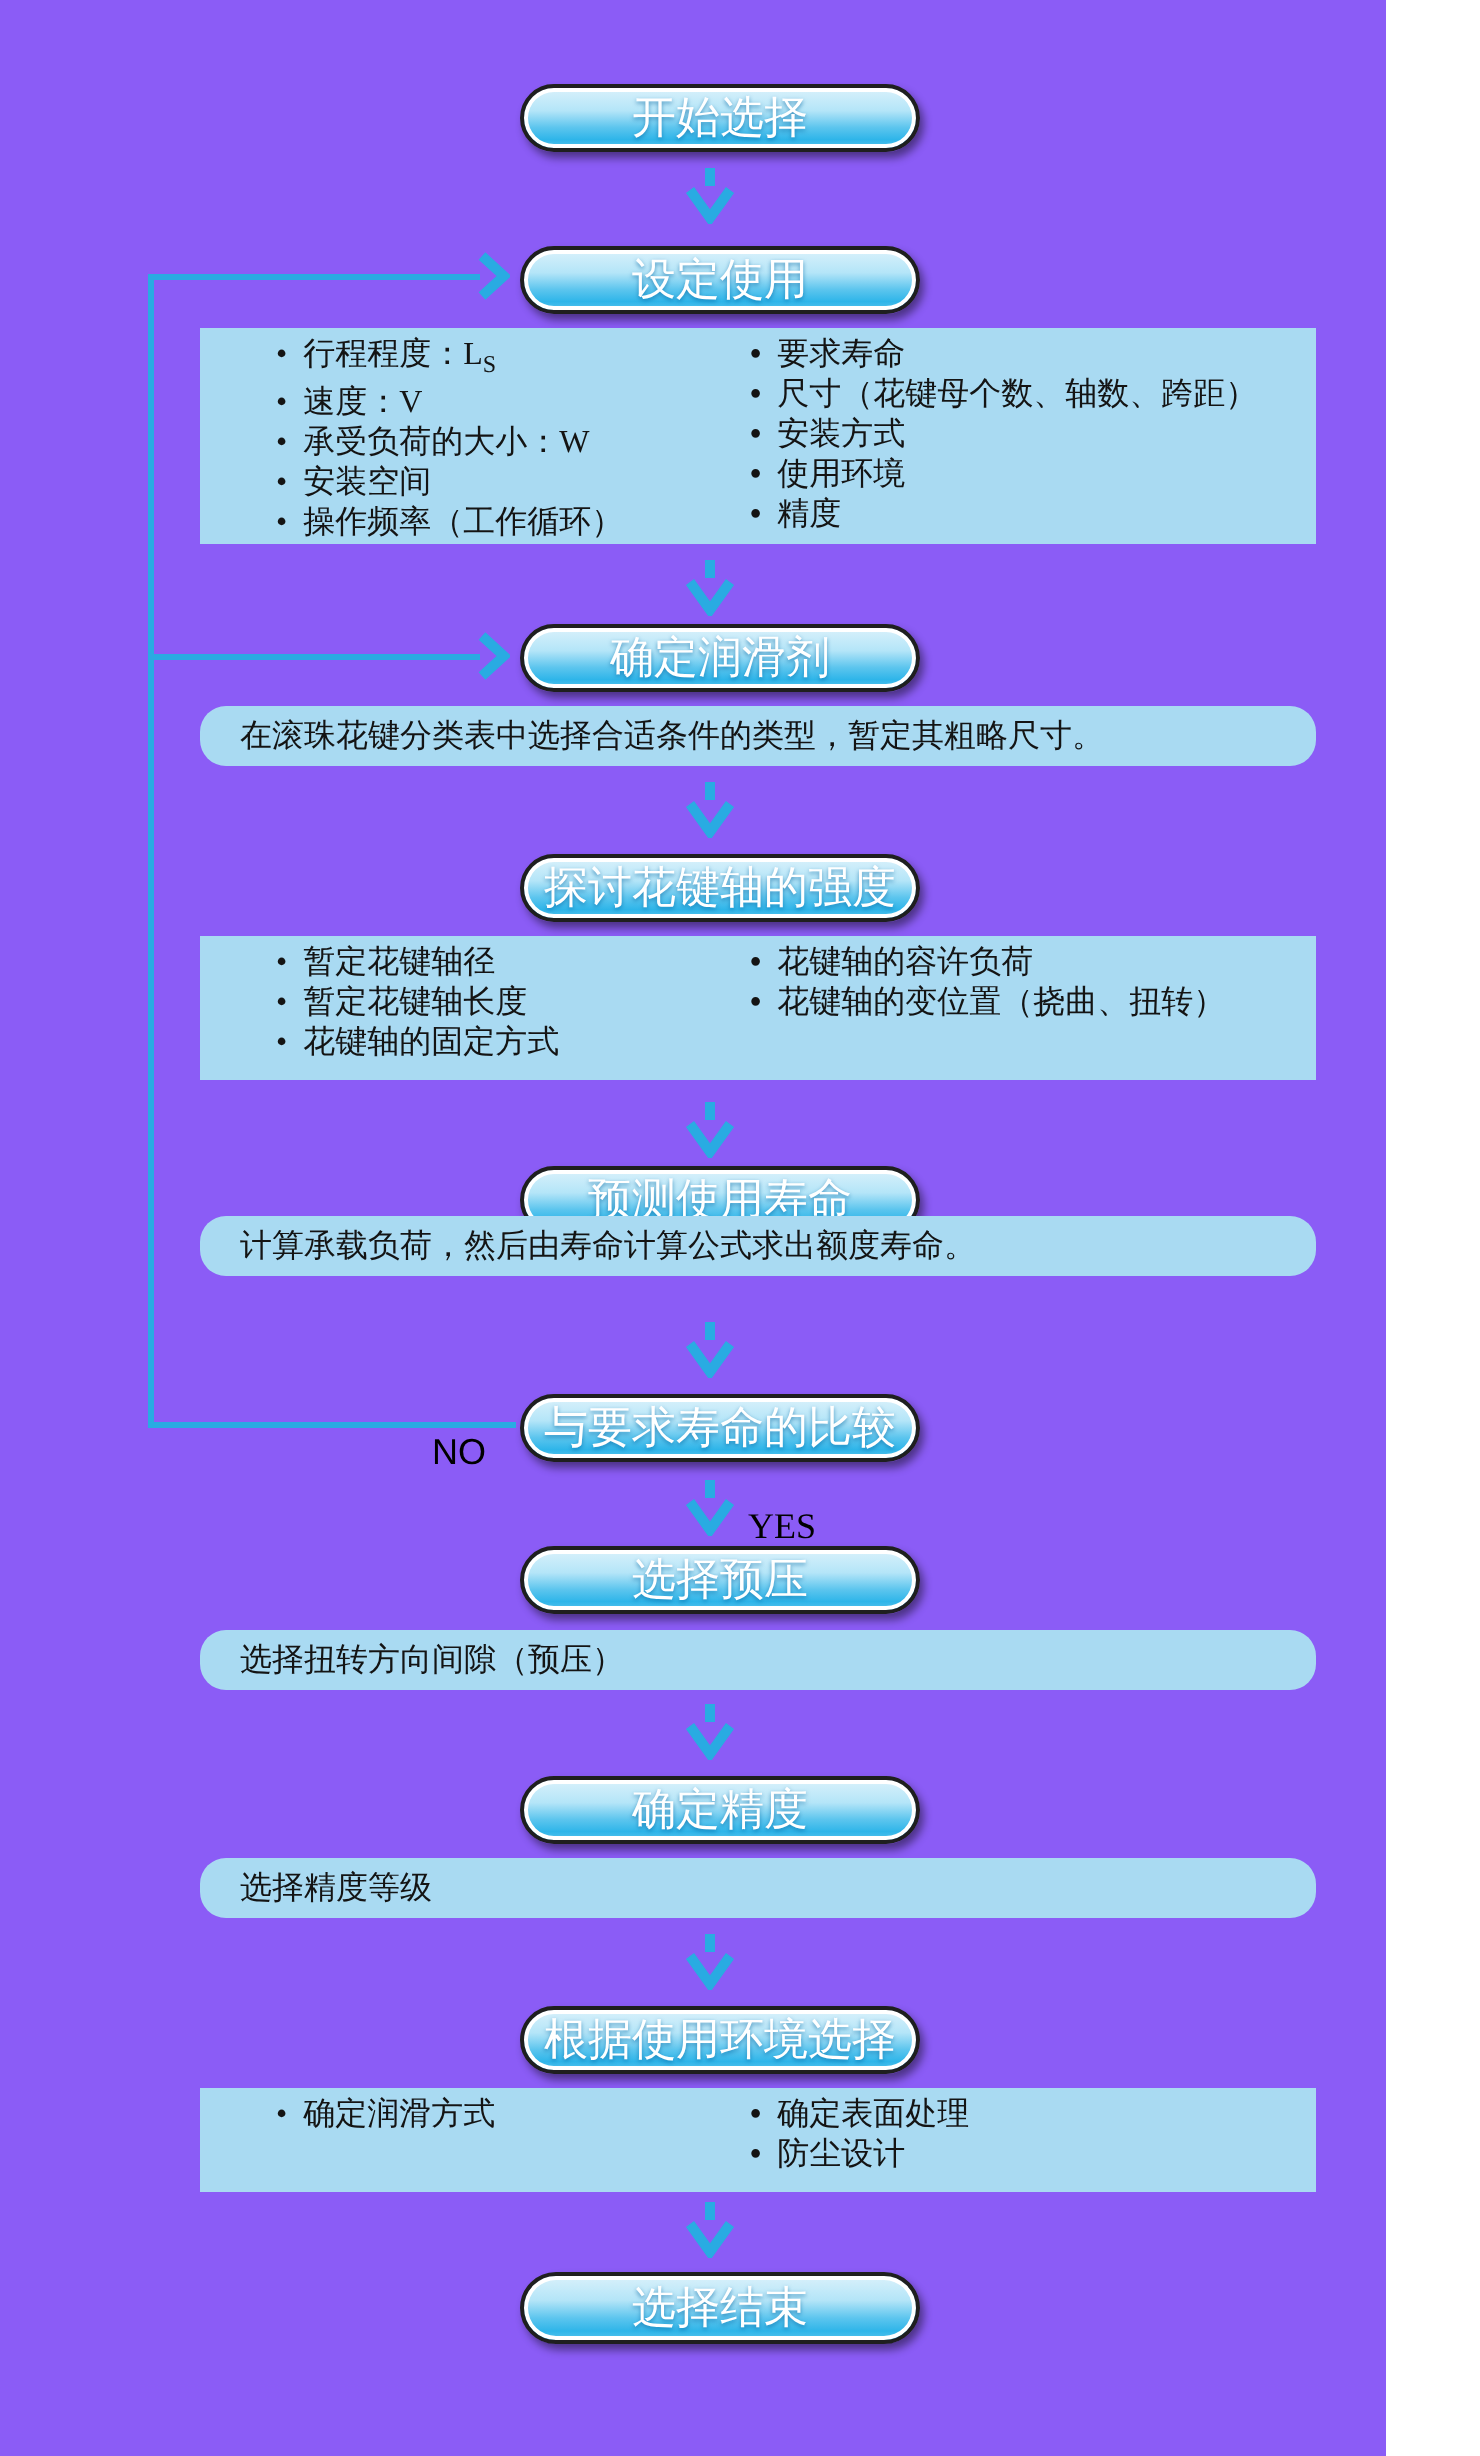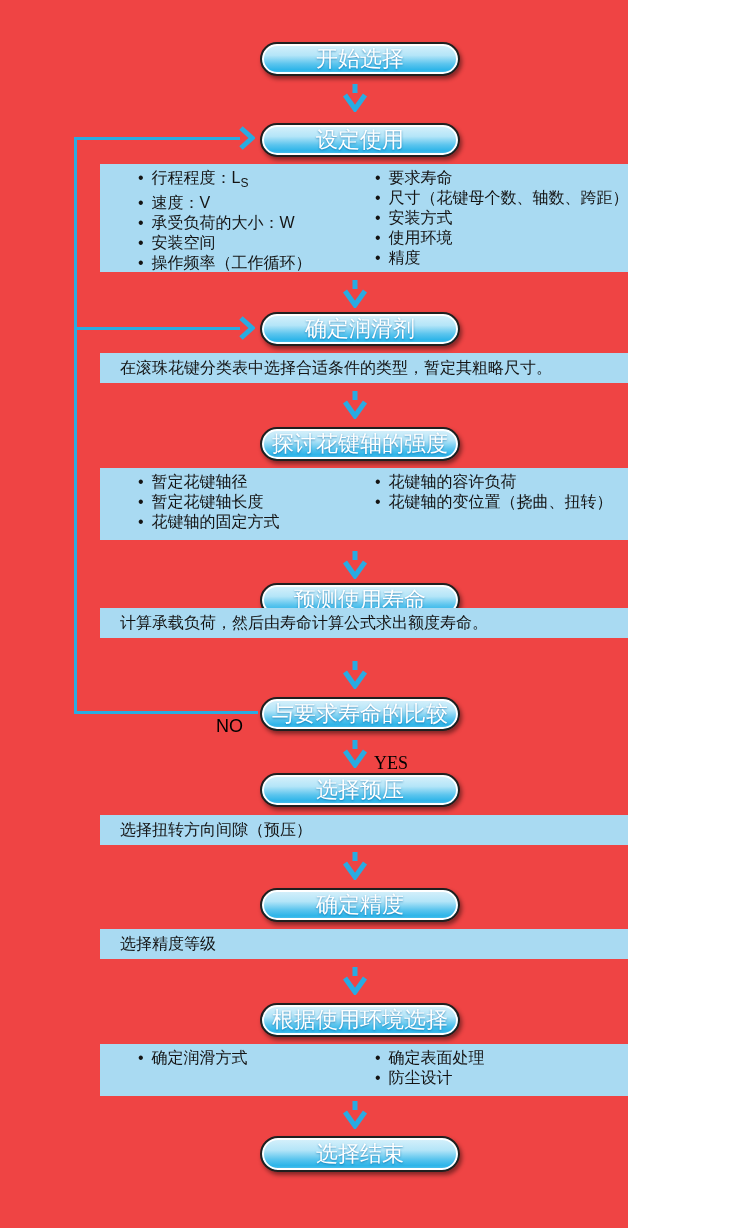--- a/index.html
+++ b/index.html
@@ -1,35 +1,35 @@
 <!DOCTYPE html>
 <html><head>
 <meta charset="utf-8">
 <style>
   html,body{margin:0;padding:0;background:#fff;}
-  .stage{position:relative;width:628px;height:1228px;background:#ef4444;
+  .stage{position:relative;width:693px;height:1228px;background:#8b5cf6;
          font-family:"Liberation Sans",sans-serif;overflow:hidden;}
 
   
   .btn{position:absolute;left:260px;width:200px;height:34px;box-sizing:border-box;
        border:2px solid #1f1f1f;border-radius:18px;
        background:linear-gradient(180deg,#d9f1fb 0%,#b4e5f8 38%,#5cc5ee 66%,#2eb5e9 86%,#56c3ed 100%);
        box-shadow:2px 3px 4px rgba(0,0,0,.45), inset 0 0 0 2px #ffffff;
        display:flex;align-items:center;justify-content:center;
        color:#ffffff;font-size:22px;white-space:nowrap;
        text-shadow:0 1px 2px rgba(0,100,160,.65);}
   .btn.tall{height:36px;}
 
   
   .band,.panel{position:absolute;left:100px;width:558px;box-sizing:border-box;
                background:#a9daf2;color:#141414;font-size:16px;}
-  .band{height:30px;display:flex;align-items:center;padding-left:20px;}
+  .band{height:30px;display:flex;align-items:center;padding-left:20px;border-radius:13px;}
   .panel{display:flex;padding:4px 0 4px 38px;}
   .panel ul{margin:0;padding:0;list-style:none;line-height:20px;}
-  .panel ul.colL{width:237px;flex:none;}
+  .panel ul.colL{width:237px;flex:none;font-family:Liberation Serif, serif;}
   .panel li::before{content:"•";margin-right:8px;}
   .panel sub{font-size:12px;}
 
   
   .arrow{position:absolute;left:342px;width:26px;height:28px;}
   .vline{position:absolute;left:74px;top:138px;width:3px;height:576px;background:#29abe2;}
   .hline{position:absolute;height:3px;background:#29abe2;}
   #hline-set{top:137px;left:74px;width:166px;}
   #hline-type{top:327px;left:74px;width:166px;}
   #hline-no{top:711px;left:74px;width:184px;}

